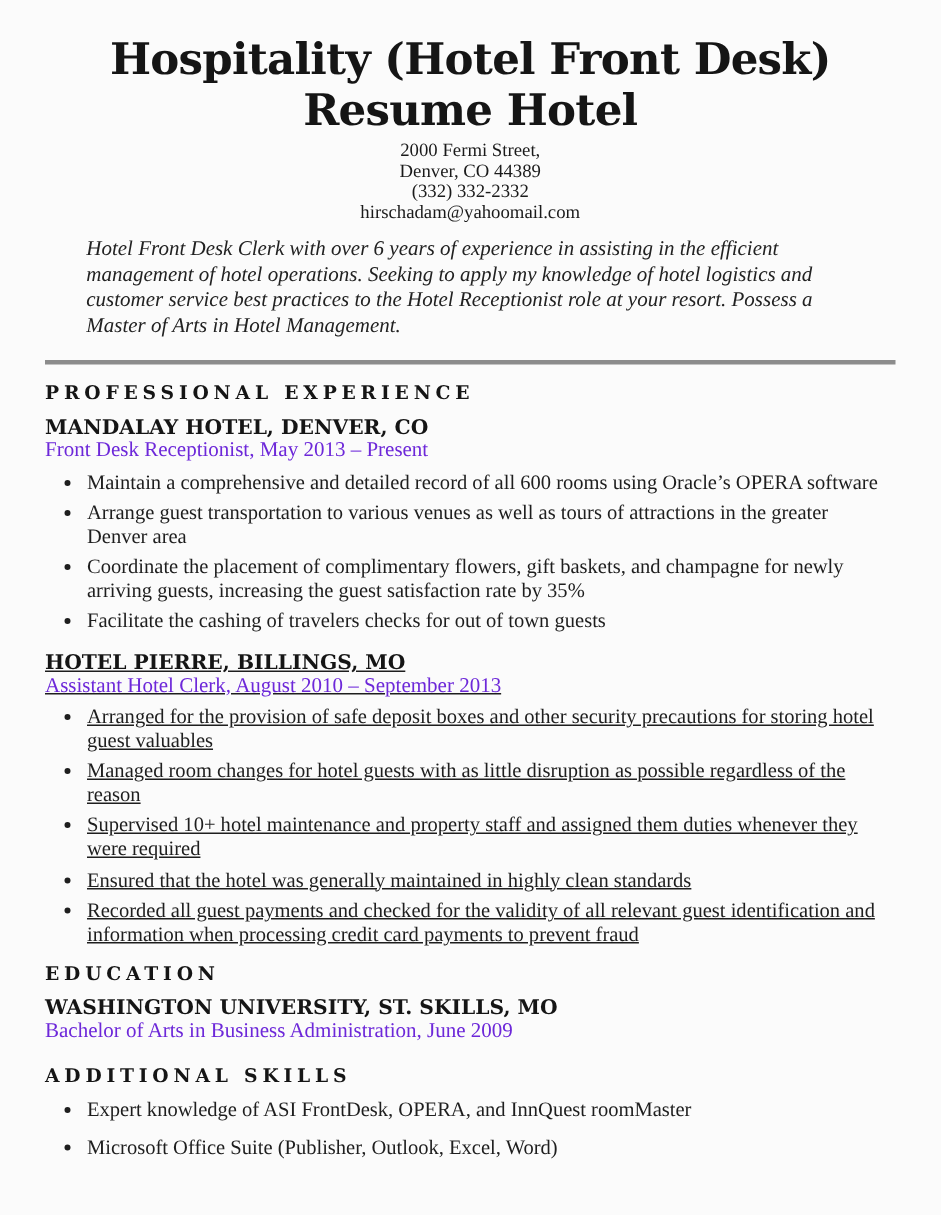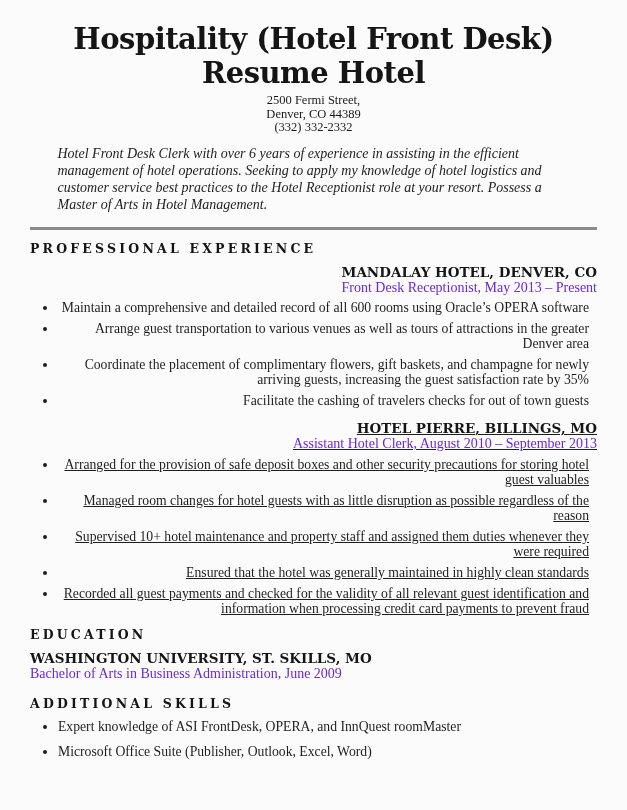--- a/index.html
+++ b/index.html
@@ -80,42 +80,43 @@
     padding: 0 0 0 28px;
     list-style: disc outside;
   }
   ul.bullets li {
     font-size: 13.7px;
     line-height: 15.3px;
     margin-bottom: 5.5px;
     padding-right: 8px;
     color: #1e1e1e;
   }
-  .job { margin-bottom: 12px; text-align: right; }
+  .job { margin-bottom: 12px; }
   .job:last-child { margin-bottom: 0; text-decoration: underline; }
   .edu-entry { margin-bottom: 14px; }
   .skills ul.bullets li { margin-bottom: 9.5px; }
   .experience { margin-top: 2px; }
   .education { margin-top: 6px; }
   .skills { margin-top: 2px; }
 </style>
 </head>
 <body>
 
 <div class="page">
 
   <h1 class="title">
     <span>Hospitality (Hotel Front Desk)</span><br>
     <span>Resume Hotel</span>
   </h1>
 
   <div class="contact">
-    <div>2500 Fermi Street,</div>
+    <div>2000 Fermi Street,</div>
     <div>Denver, CO 44389</div>
     <div>(332) 332-2332</div>
+    <div>hirschadam@yahoomail.com</div>
   </div>
 
   <p class="summary">Hotel Front Desk Clerk with over 6 years of experience in assisting in the efficient management of hotel operations. Seeking to apply my knowledge of hotel logistics and customer service best practices to the Hotel Receptionist role at your resort. Possess a Master of Arts in Hotel Management.</p>
 
   <hr class="divider">
 
   <div class="experience">
     <h2 class="section-heading">PROFESSIONAL EXPERIENCE</h2>
 
     <div class="job">

